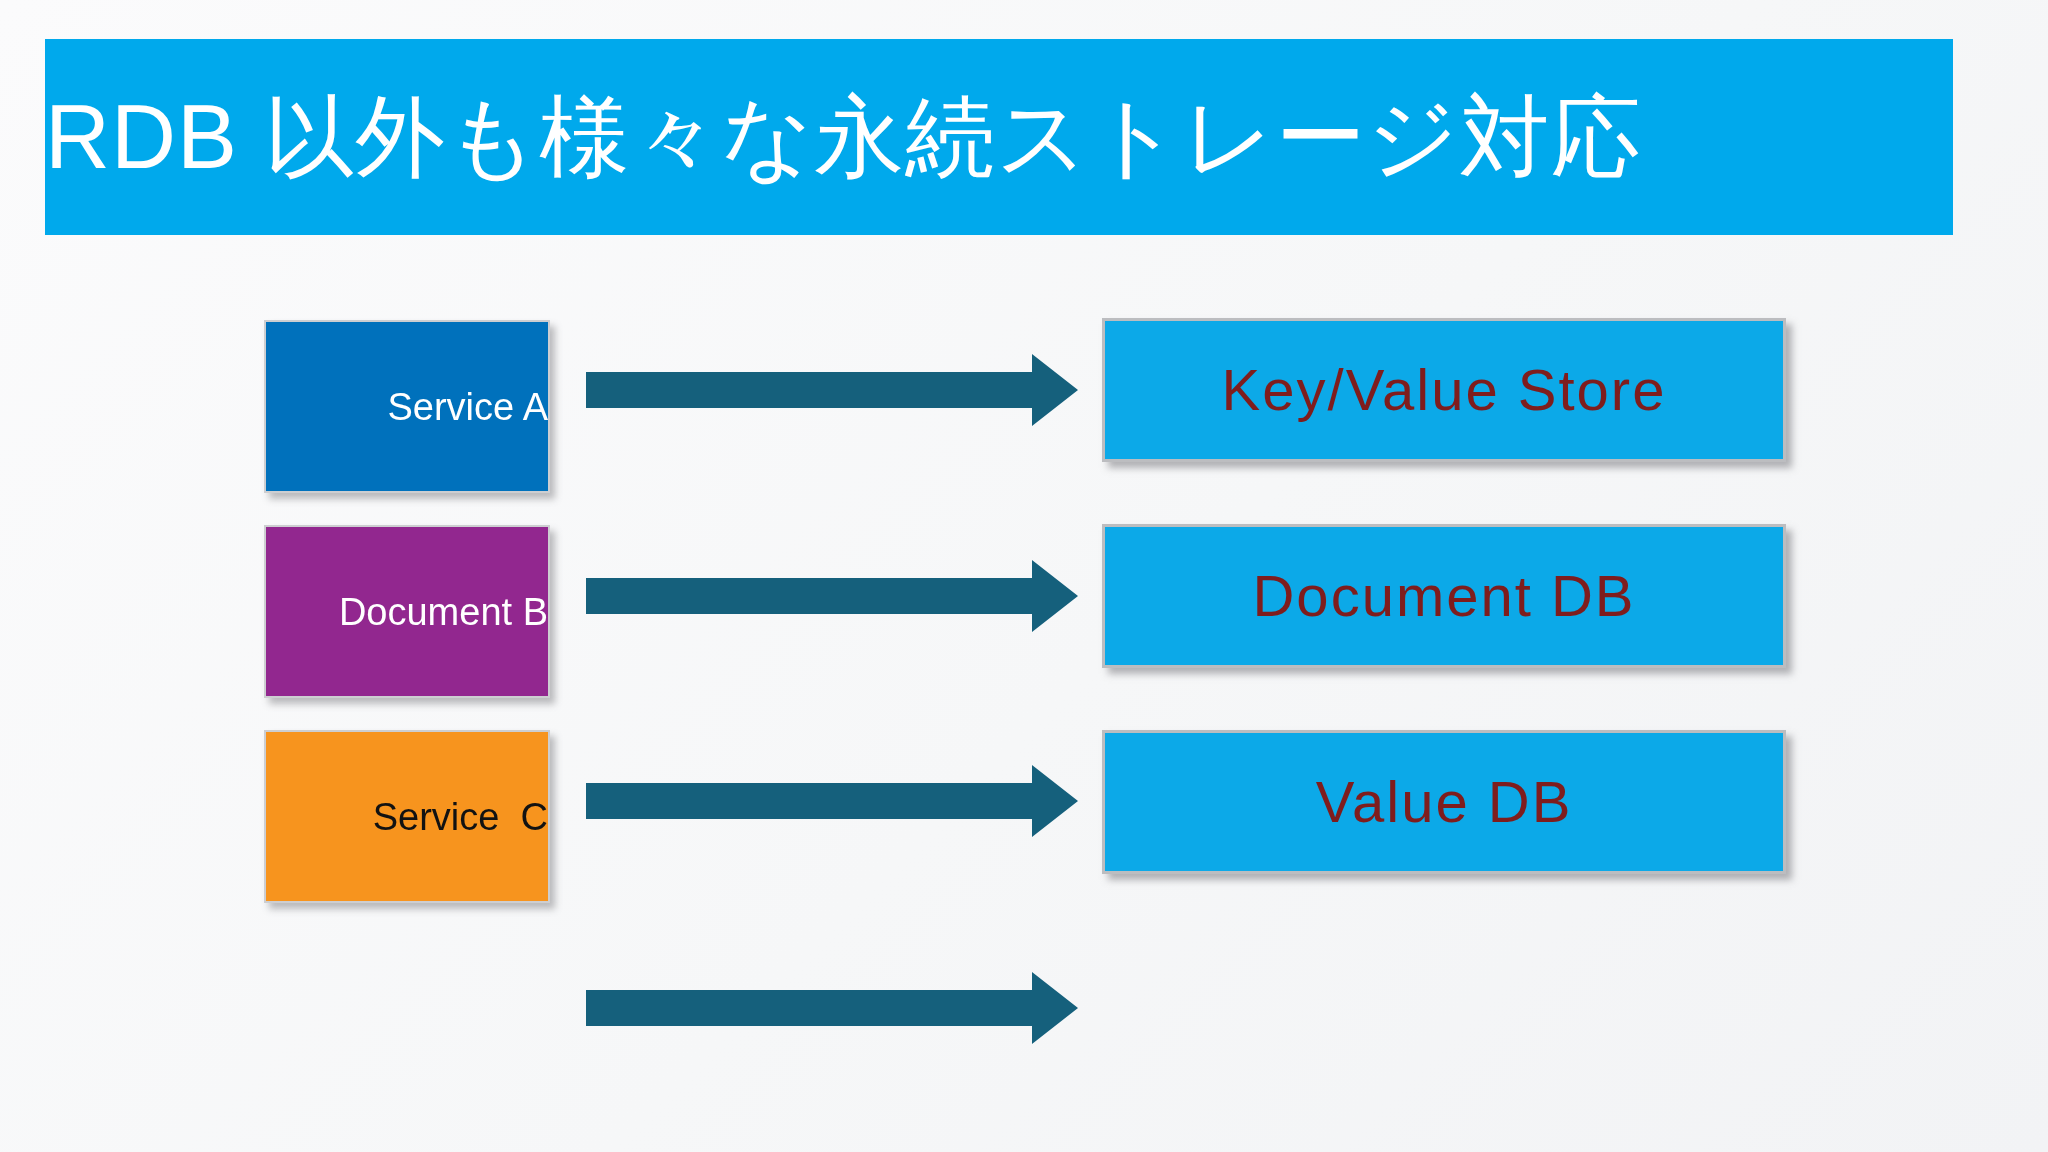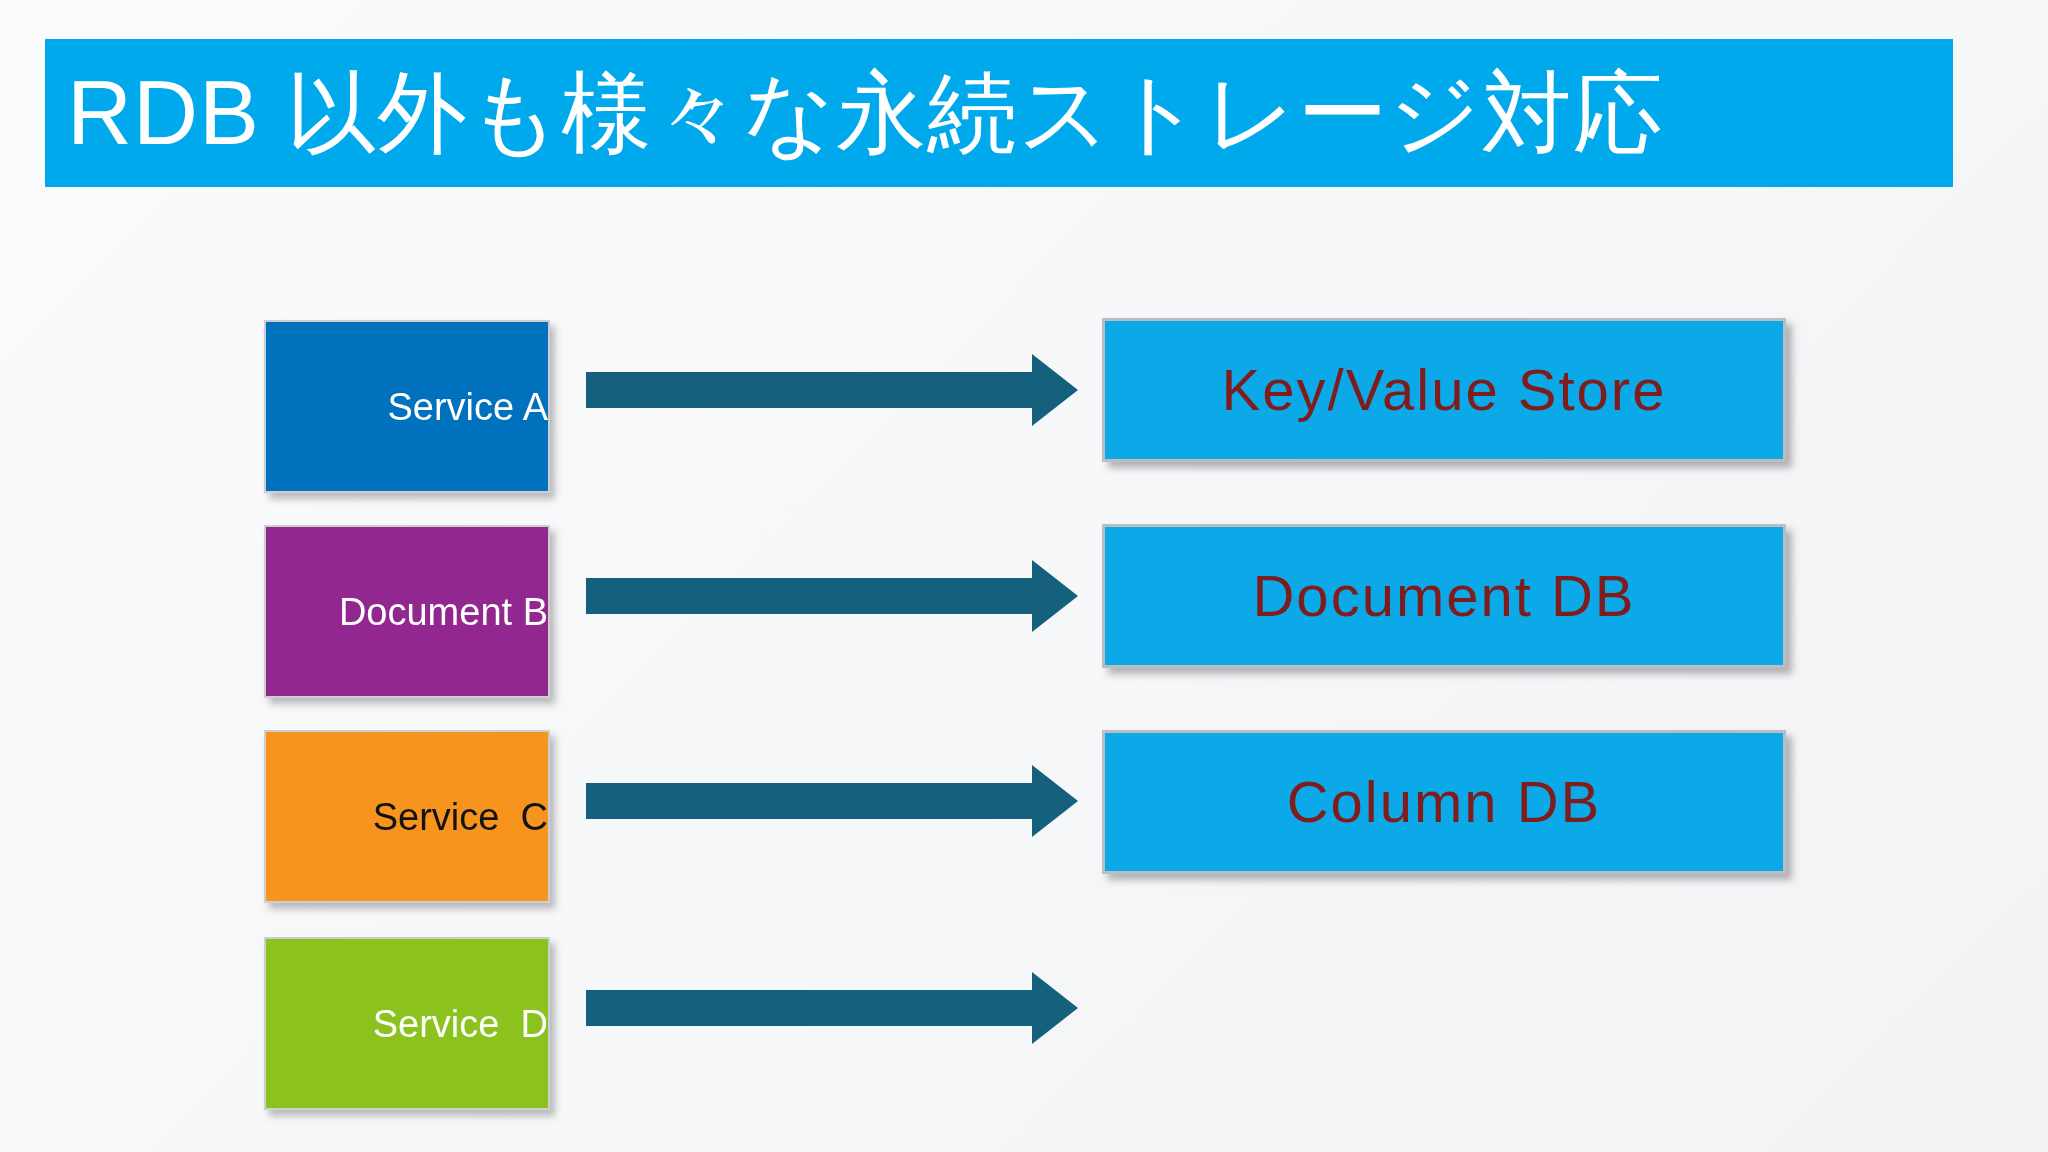--- a/index.html
+++ b/index.html
@@ -11,25 +11,24 @@
   .slide {
     position: relative;
     width: 2048px; height: 1152px;
     background: linear-gradient(135deg, #fbfbfc 0%, #f6f7f8 55%, #f2f3f5 100%);
   }
 
   
   .title-banner {
     position: absolute;
     left: 45px; top: 39px;
-    width: 1908px; height: 148px;
+    width: 1908px; height: 196px;
     background: #00A9EC;
     display: flex; align-items: center;
     box-sizing: border-box;
-    padding-left: 22px;
   }
   .title-banner .title-text {
     color: #ffffff;
     font-size: 90px;
     font-weight: 400;
     letter-spacing: 1px;
     white-space: pre;
     line-height: 1;
   }
 
@@ -111,23 +110,20 @@
     <span class="store-label">Document DB</span>
   </div>
 
   <div class="svc-box svc-c" style="top:730px">
     <span class="svc-label">Service  C</span>
   </div>
   <svg class="arrow" style="top:764px" viewBox="0 0 492 74" aria-hidden="true">
     <polygon points="0,19 446,19 446,1 492,37 446,73 446,55 0,55"></polygon>
   </svg>
   <div class="store-box" style="top:730px">
-    <span class="store-label">Column DB</span>
+    <span class="store-label">Value DB</span>
   </div>
 
-  <div class="svc-box svc-d" style="top:937px">
-    <span class="svc-label">Service  D</span>
-  </div>
   <svg class="arrow" style="top:971px" viewBox="0 0 492 74" aria-hidden="true">
     <polygon points="0,19 446,19 446,1 492,37 446,73 446,55 0,55"></polygon>
   </svg>
 
 </div>
 
 </body></html>

